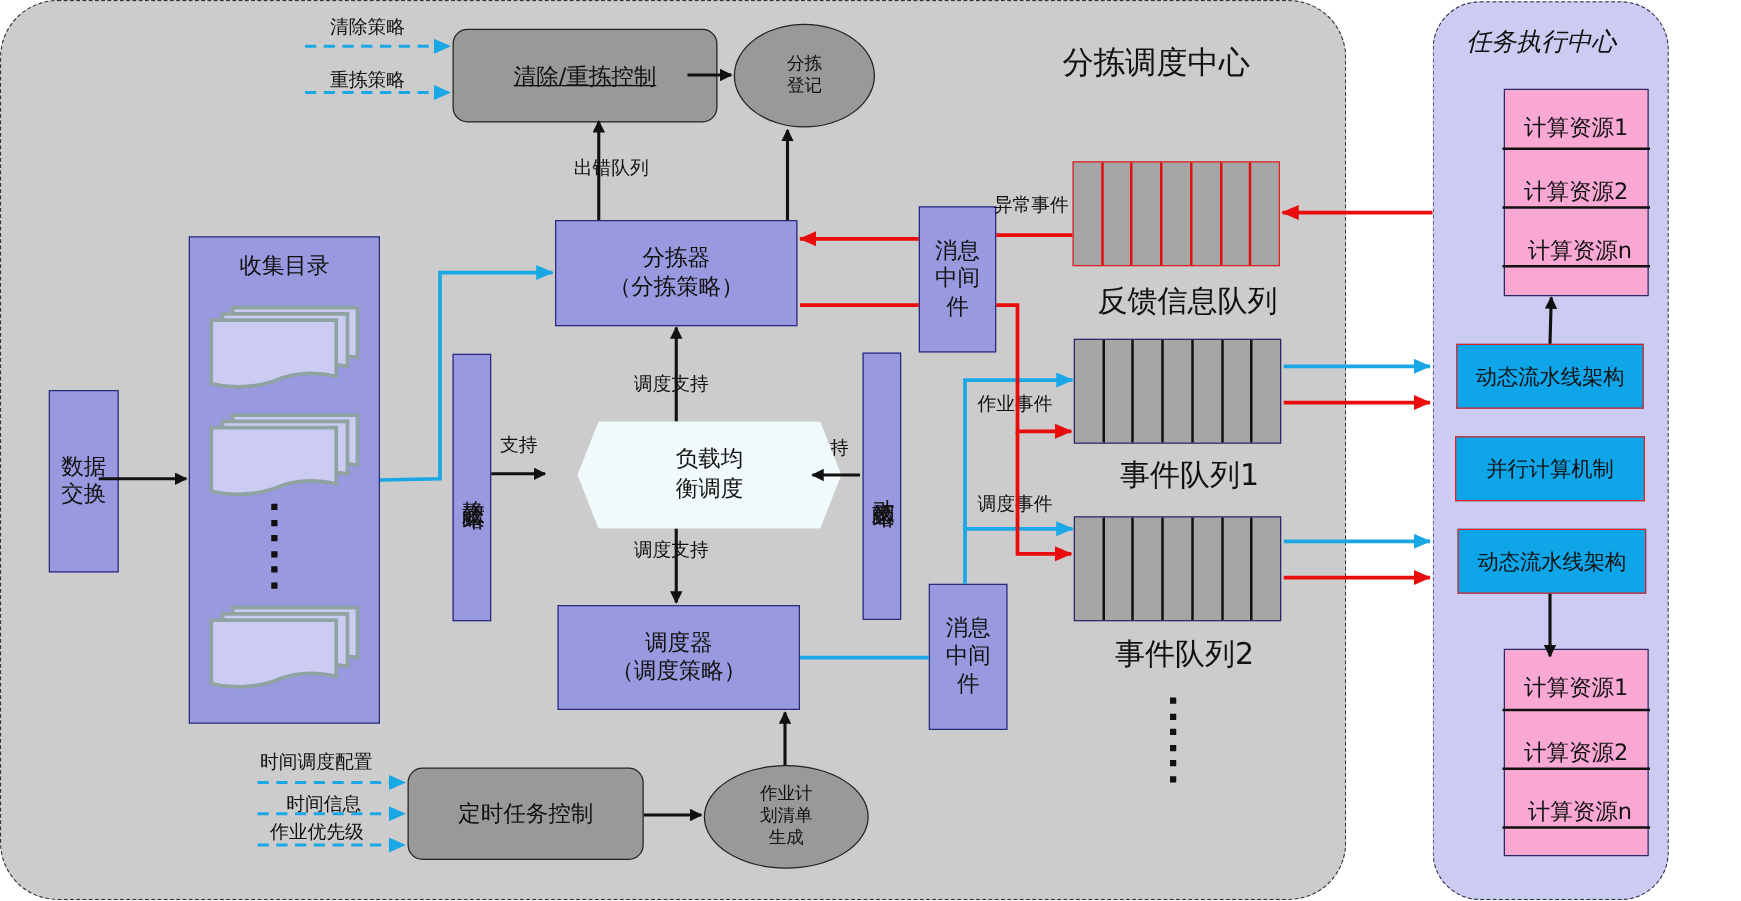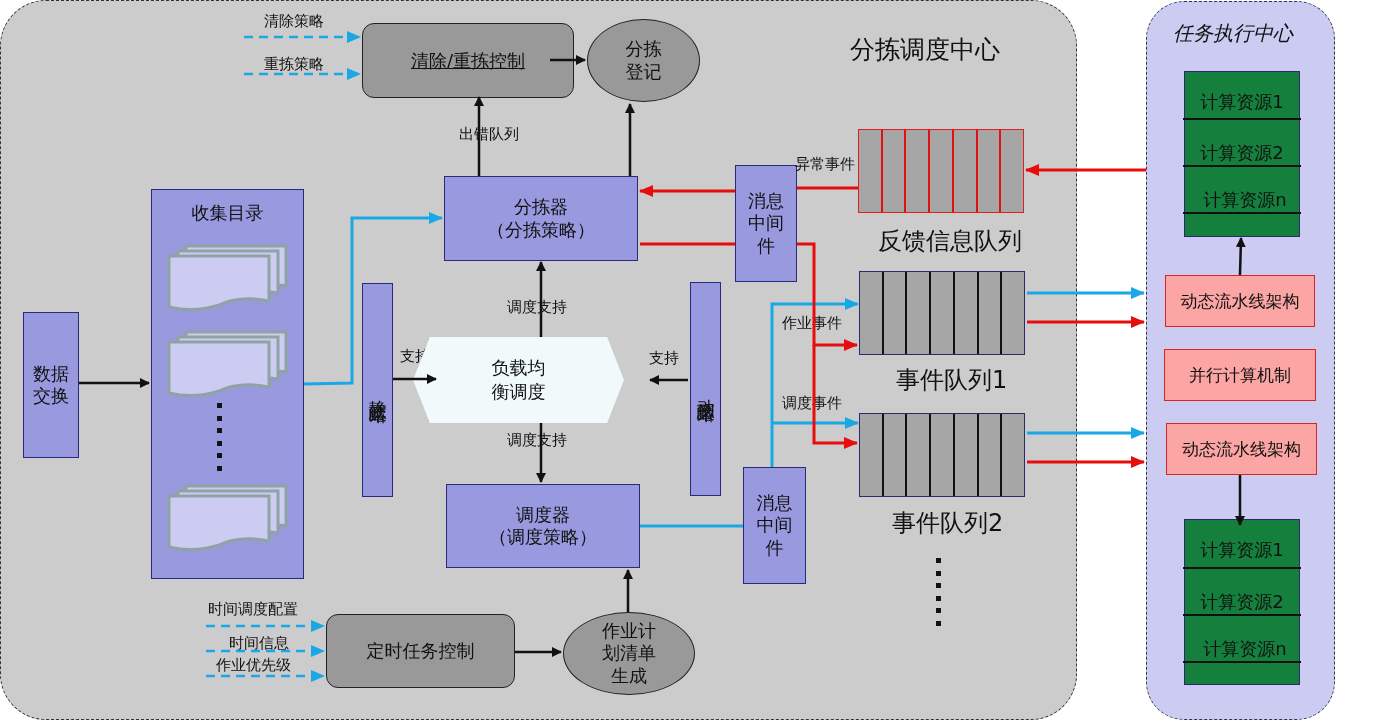--- a/index.html
+++ b/index.html
@@ -10,35 +10,35 @@
                   border: 1.5px dashed #333; border-radius: 46px; }
   .right-panel { left: 1146px; top: 1px; width: 189px; height: 719px; background: #ccccf2;
                  border: 1.5px dashed #334; border-radius: 38px; }
   .panel-title { font-size: 25px; white-space: nowrap; }
   .rp-title { font-size: 20px; }
   .pbox { background: #9999e0; border: 1.5px solid #2a2a7a; display: flex; align-items: center;
           justify-content: center; text-align: center; font-size: 18px; line-height: 1.25; }
   .gbox { background: #999999; border: 1.5px solid #222; border-radius: 12px; display: flex;
           align-items: center; justify-content: center; font-size: 18px; }
   .ellipse { background: #999999; border: 1.5px solid #222; border-radius: 50%; display: flex;
-             align-items: center; justify-content: center; text-align: center; font-size: 18px; line-height: 1.25; }
+             align-items: center; justify-content: center; text-align: center; font-size: 14px; line-height: 1.25; }
   .vtext { writing-mode: vertical-rl; text-orientation: upright; letter-spacing: 2px; }
   .label { font-size: 15px; white-space: nowrap; }
   .qlabel { font-size: 24px; white-space: nowrap; }
   .queue { display: flex; background: #a6a6a6; }
   .queue .cell { flex: 1; border-right: 2px solid #111; }
   .queue .cell:last-child { border-right: none; }
   .queue.dark { border: 1.5px solid #2a2a6a; }
   .queue.red { border: 1.5px solid #e02020; }
   .queue.red .cell { border-right: 2px solid #e01010; }
   .queue.red .cell:last-child { border-right: none; }
-  .res { background: #15803d; border: 1.5px solid #2a2a6a; }
+  .res { background: #f9a8d4; border: 1.5px solid #2a2a6a; margin-left: 19px; }
   .res .row { position: absolute; left: 0; right: 0; font-size: 18px; text-align: center; }
   .res .line { position: absolute; left: -2px; right: -2px; height: 2px; background: #111; }
-  .rbox { background: #fca5a5; border: 1.5px solid #d22; display: flex; align-items: center;
+  .rbox { background: #0ea5e9; border: 1.5px solid #d22; display: flex; align-items: center;
           justify-content: center; font-size: 17px; }
   .hex { background: #f0fafa; clip-path: polygon(8% 0, 92% 0, 100% 50%, 92% 100%, 8% 100%, 0 50%);
          display: flex; align-items: center; justify-content: center; text-align: center; font-size: 18px; line-height: 1.35; }
   .dots { position: absolute; width: 6px; }
   .dots span { display: block; width: 5px; height: 5px; background: #111; margin-bottom: 7.5px; }
   svg.overlay { position: absolute; left: 0; top: 0; }
 </style>
 </head>
 <body>
 
@@ -50,21 +50,21 @@
 
 <div class="abs label" style="left:264px; top:12px;">清除策略</div>
 <div class="abs label" style="left:264px; top:55px;">重拣策略</div>
 <div class="abs gbox" style="left:362px; top:23px; width:212px; height:75px;text-decoration:underline;">
     <span>清除/重拣控制</span>
   </div>
 <div class="abs ellipse" style="left:587px; top:19px; width:113px; height:83px; white-space:pre-line;"><span>分拣
 登记</span></div>
 <div class="abs label" style="left:459px; top:125px;">出错队列</div>
 
-<div class="abs pbox" style="left:23px; top:312px; width:56px; height:146px; white-space:pre-line;"><span>数据
+<div class="abs pbox" style="left:39px; top:312px; width:56px; height:146px; white-space:pre-line;"><span>数据
 交换</span></div>
 
 <div class="abs pbox" style="left:151px; top:189px; width:153px; height:390px; align-items:flex-start; padding-top:12px;">
     <span>收集目录</span>
   </div>
 <svg class="overlay" width="1393" height="721">
   <g fill="#ccccf2" stroke="#8fa3a3" stroke-width="3">
     <path d="M186 246 h100 v40 q-25 -4 -50 6 q-25 8 -50 2 z"></path>
     <path d="M178 251 h100 v42 q-25 -4 -50 6 q-25 8 -50 2 z"></path>
     <path d="M169 256 h100 v45 q-28 -6 -50 4 q-25 8 -50 2 z"></path>
@@ -97,21 +97,21 @@
 
 <div class="abs pbox vtext" style="left:362px; top:283px; width:31px; height:214px;">
     <span>静态策略</span>
   </div>
 <div class="abs pbox vtext" style="left:690px; top:282px; width:31px; height:214px;">
     <span>动态策略</span>
   </div>
 <div class="abs label" style="left:400px; top:347px;">支持</div>
 <div class="abs label" style="left:649px; top:349px;">支持</div>
 
-<div class="abs hex" style="left:413px; top:337px; width:211px; height:86px; white-space:pre-line;"><span>负载均
+<div class="abs hex" style="left:462px; top:337px; width:211px; height:86px; white-space:pre-line;"><span>负载均
 衡调度</span></div>
 <div class="abs label" style="left:507px; top:431px;">调度支持</div>
 
 <div class="abs pbox" style="left:446px; top:484px; width:194px; height:84px; flex-direction:column;">
   <span>调度器</span>
   <span>（调度策略）</span>
 </div>
 
 <div class="abs label" style="left:208px; top:600px;">时间调度配置</div>
 <div class="abs label" style="left:229px; top:634px;">时间信息</div>

